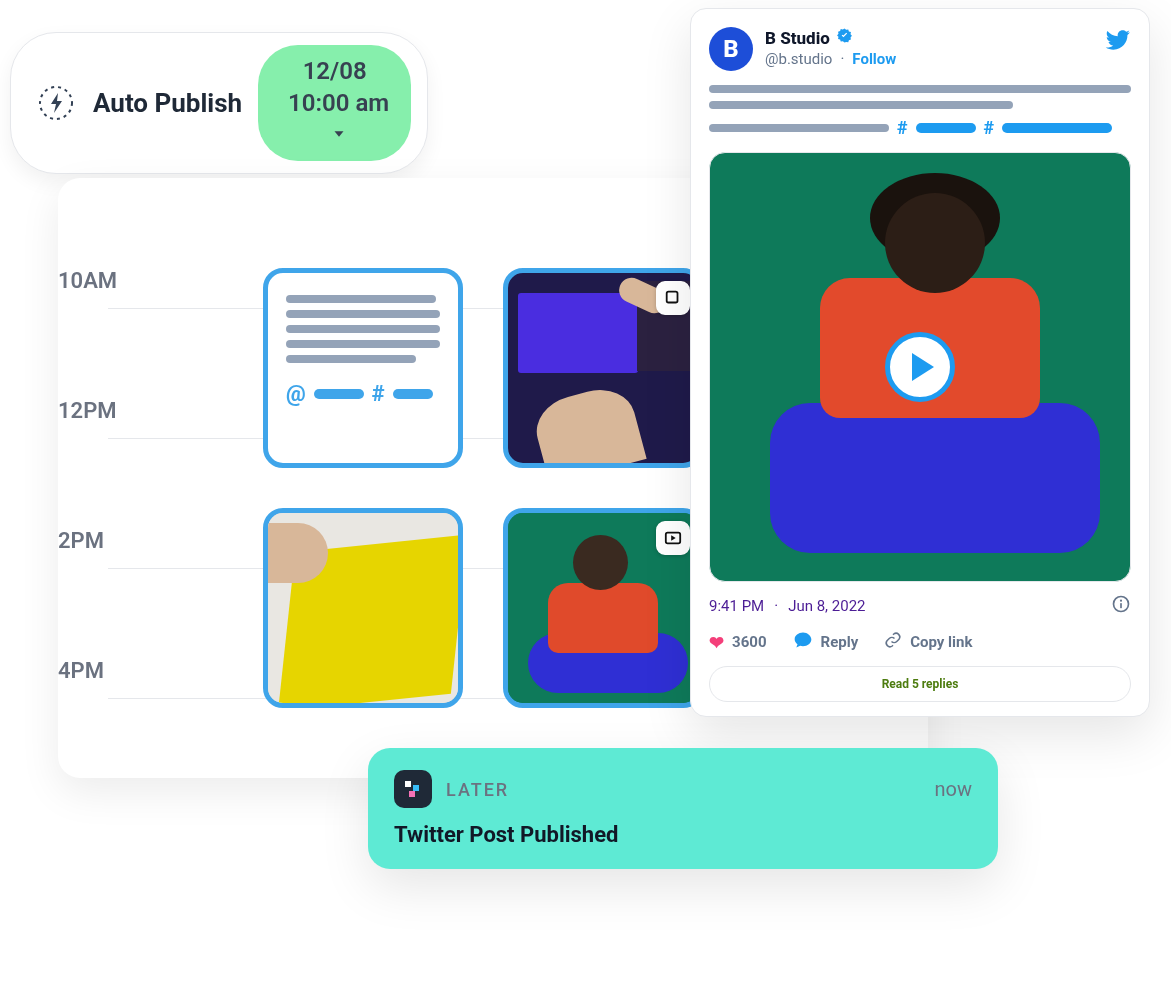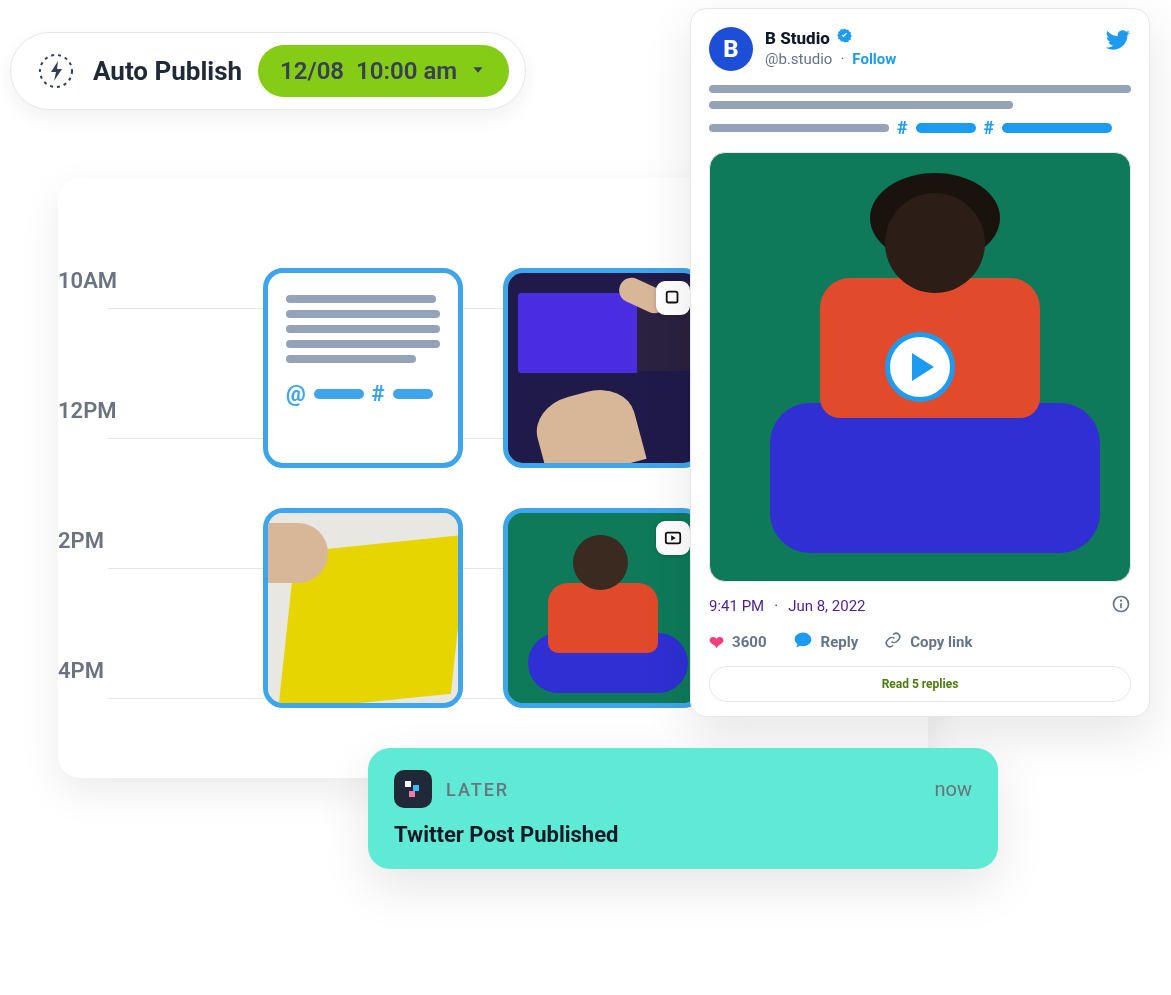--- a/index.html
+++ b/index.html
@@ -28,26 +28,27 @@
   .autopublish .bolt {
     width: 42px; height: 42px; display:flex; align-items:center; justify-content:center;
   }
   .autopublish .label {
     font-size: 26px;
     font-weight: 700;
     color: #1f2937;
   }
   .autopublish .schedule {
     display:flex; align-items:center; gap:4px;
-    background:#84cc16;
+    background:#86efac;
     border-radius: 40px;
     padding: 12px 22px;
     font-size: 24px;
     font-weight: 600;
     color:#374151;
+    flex-direction:column;
   }
   .autopublish .schedule span.time { margin-left:8px; }
   .autopublish .chev { margin-left:8px; }
 
   
   .calendar {
     position:absolute;
     left: 58px;
     top: 178px;
     width: 870px;

